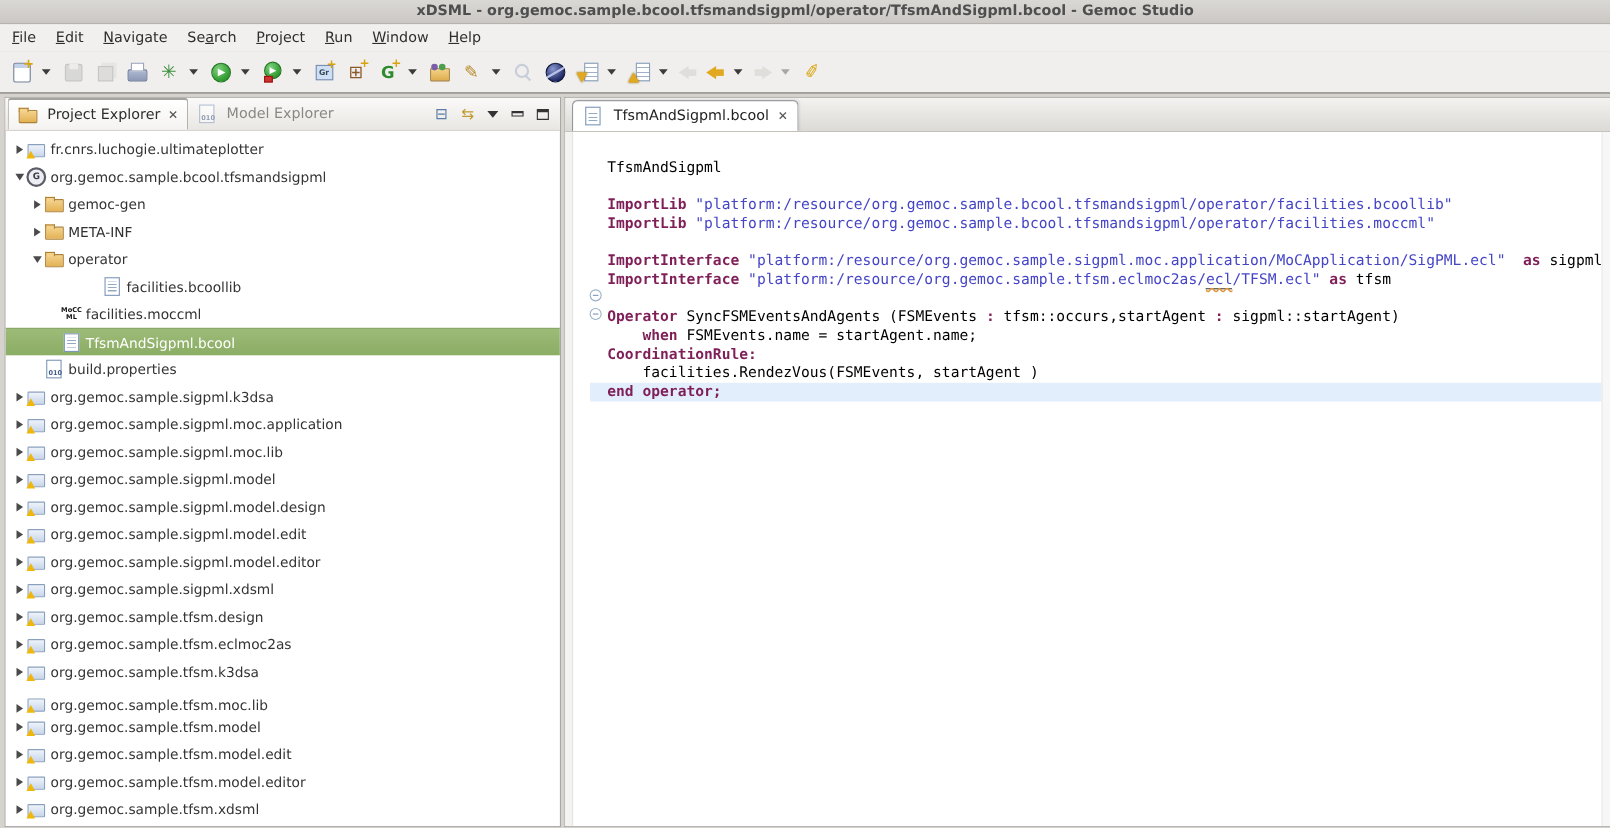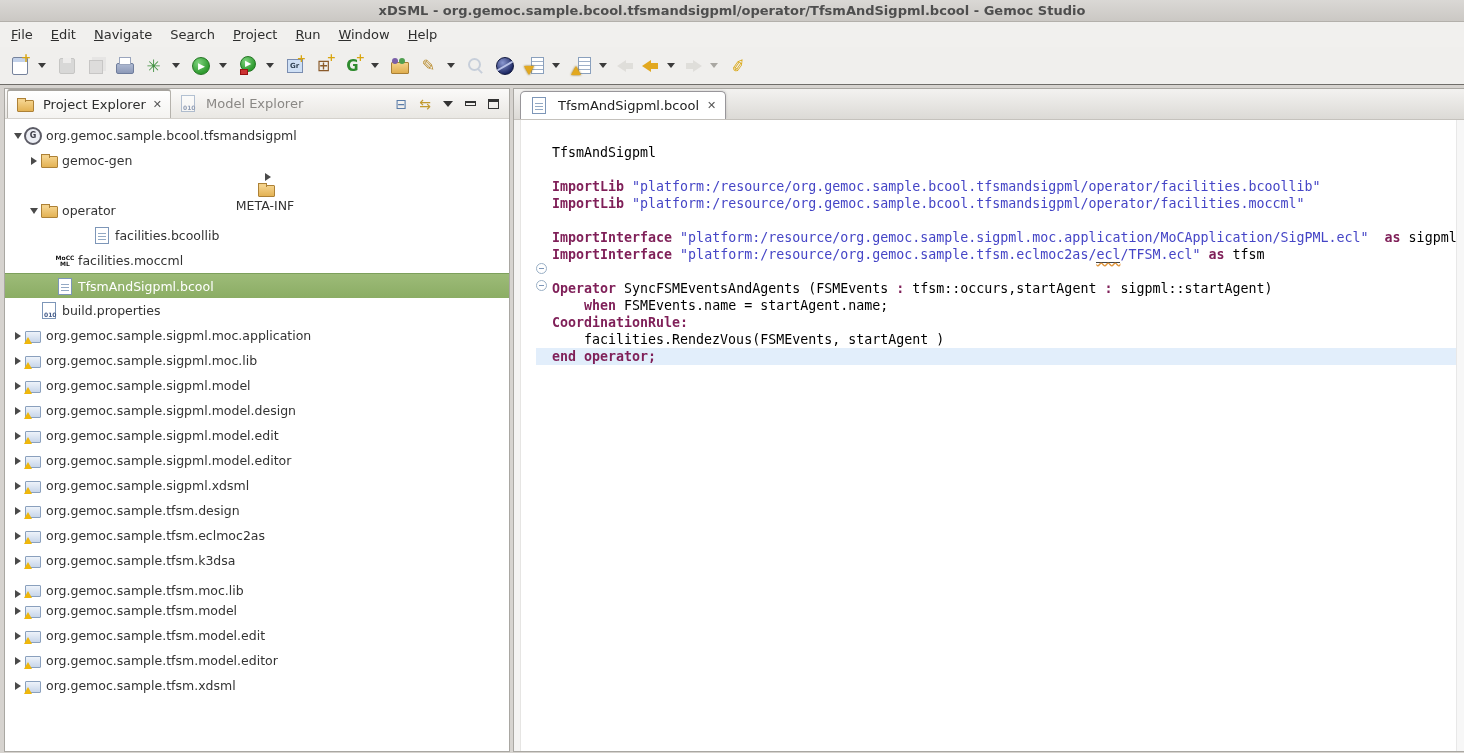--- a/index.html
+++ b/index.html
@@ -244,33 +244,40 @@
         <span class="vt">⊟</span>
         <span class="vt gold">⇆</span>
         <span class="vt chev"></span>
         <span class="vt min"></span>
         <span class="vt max"></span>
       </div>
     </div>
     <div class="tree" id="tree">
         <div class="tree-row" style="padding-left: 6px;">
           <span class="tw">
+            <span class="tw-c"></span>
+          </span>
+          <span class="ticon tic-project"></span>
+          <span class="tlabel">fr.cnrs.luchogie.ultimateplotter</span>
+        </div>
+        <div class="tree-row" style="padding-left: 6px;">
+          <span class="tw">
             <span class="tw-e"></span>
           </span>
           <span class="ticon tic-gemoc"></span>
           <span class="tlabel">org.gemoc.sample.bcool.tfsmandsigpml</span>
         </div>
         <div class="tree-row" style="padding-left: 22px;">
           <span class="tw">
             <span class="tw-c"></span>
           </span>
           <span class="ticon tic-folder"></span>
           <span class="tlabel">gemoc-gen</span>
         </div>
-        <div class="tree-row" style="padding-left: 22px; flex-direction: column;">
+        <div class="tree-row" style="padding-left: 22px;">
           <span class="tw">
             <span class="tw-c"></span>
           </span>
           <span class="ticon tic-folder"></span>
           <span class="tlabel">META-INF</span>
         </div>
         <div class="tree-row" style="padding-left: 22px;">
           <span class="tw">
             <span class="tw-e"></span>
           </span>
@@ -289,20 +296,27 @@
         </div>
         <div class="tree-row selected" style="padding-left: 38px;">
           <span class="tw"></span>
           <span class="ticon tic-file"></span>
           <span class="tlabel">TfsmAndSigpml.bcool</span>
         </div>
         <div class="tree-row" style="padding-left: 22px;">
           <span class="tw"></span>
           <span class="ticon tic-props"></span>
           <span class="tlabel">build.properties</span>
+        </div>
+        <div class="tree-row" style="padding-left: 6px;">
+          <span class="tw">
+            <span class="tw-c"></span>
+          </span>
+          <span class="ticon tic-project"></span>
+          <span class="tlabel">org.gemoc.sample.sigpml.k3dsa</span>
         </div>
         <div class="tree-row" style="padding-left: 6px;">
           <span class="tw">
             <span class="tw-c"></span>
           </span>
           <span class="ticon tic-project"></span>
           <span class="tlabel">org.gemoc.sample.sigpml.moc.application</span>
         </div>
         <div class="tree-row" style="padding-left: 6px;">
           <span class="tw">

